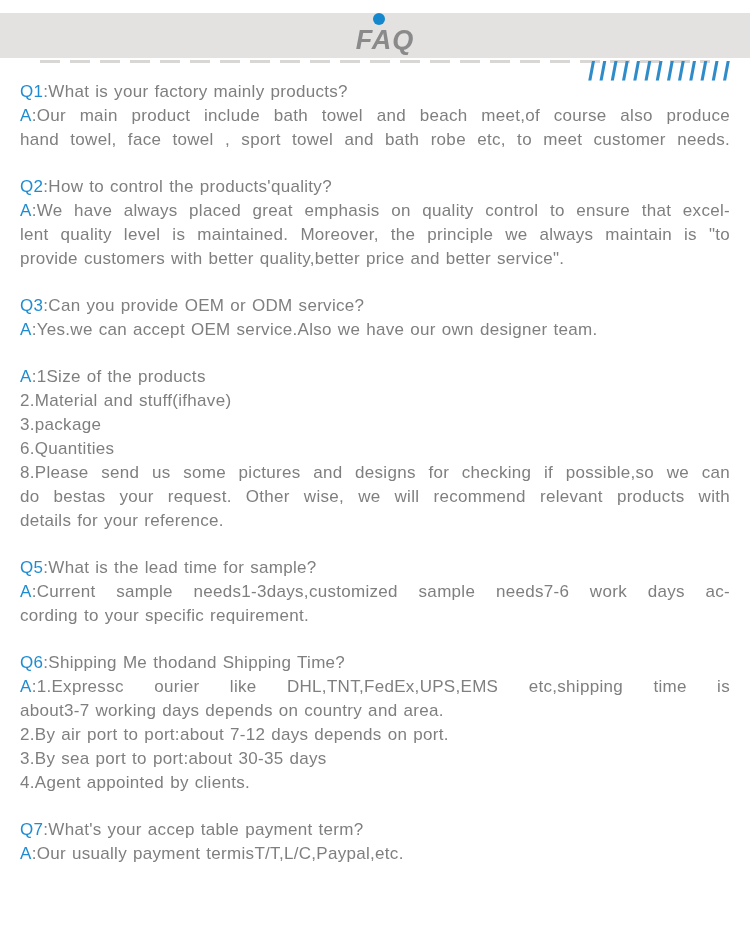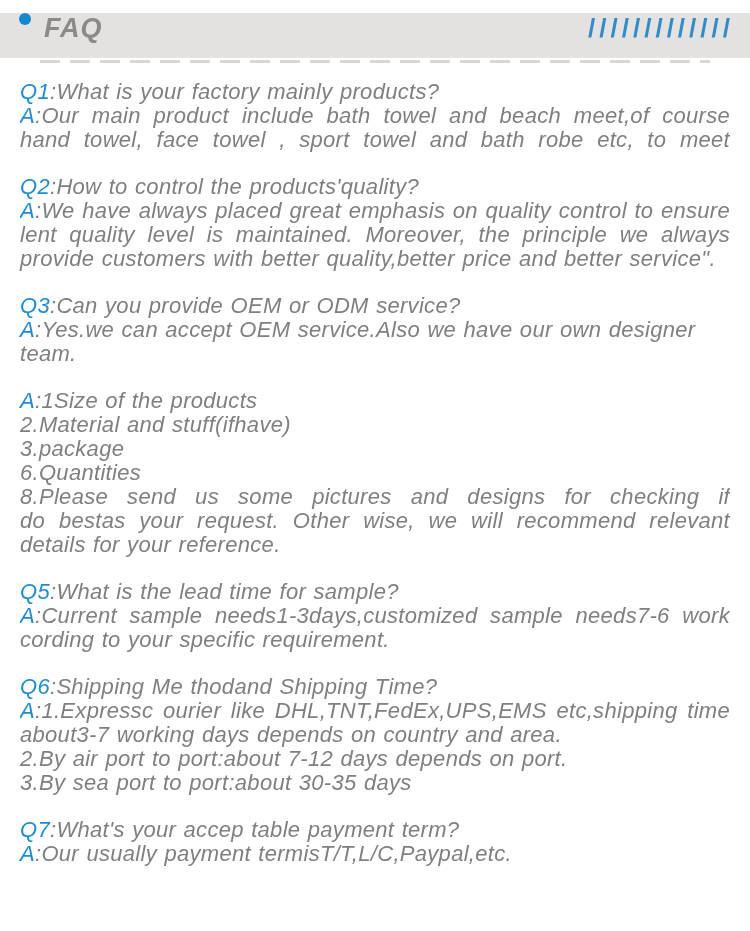--- a/index.html
+++ b/index.html
@@ -15,22 +15,24 @@
     position: relative;
   }
   .top-strip {
     height: 13px;
     background: #ffffff;
   }
   .header-bar {
     height: 45px;
     background: #e4e2e1;
     display: flex;
-    padding: 0 16px 0 19px;
+    align-items: center;
+    padding: 0 16px 0 36px;
     box-sizing: border-box;
+    flex-direction: column;
   }
   .bullet-dot {
     width: 12px;
     height: 12px;
     border-radius: 50%;
     background: #1587cd;
     margin-right: 13px;
     flex: 0 0 auto;
   }
   .header-title {
@@ -53,27 +55,26 @@
     margin: 2px 40px 0 40px;
     background: repeating-linear-gradient(90deg, #d9d7d6 0 20px, transparent 20px 30px);
   }
   .content {
     padding: 17px 20px 0 20px;
   }
   .block {
     margin-bottom: 23px;
   }
   .line {
-    font-size: 22px;
+    font-size: 17px;
     line-height: 24px;
     color: #7f7f7f;
     letter-spacing: 0.3px;
     word-spacing: 1px;
     text-align: left;
-    font-style: italic;
   }
   .line.j {
     text-align: justify;
     text-align-last: justify;
     max-height: 24px;
     overflow: hidden;
   }
   .blue {
     color: #1e8cd3;
   }
@@ -125,20 +126,21 @@
     <div class="line j"><span class="blue">A</span><span>:</span><span>Current sample needs1-3days,customized sample needs7-6 work days ac-</span></div>
     <div class="line">cording to your specific requirement.</div>
   </div>
 
   <div class="block">
     <div class="line"><span class="blue">Q6</span><span>:</span><span>Shipping Me thodand Shipping Time?</span></div>
     <div class="line j"><span class="blue">A</span><span>:</span><span>1.Expressc ourier like DHL,TNT,FedEx,UPS,EMS etc,shipping time is</span></div>
     <div class="line">about3-7 working days depends on country and area.</div>
     <div class="line">2.By air port to port:about 7-12 days depends on port.</div>
     <div class="line">3.By sea port to port:about 30-35 days</div>
+    <div class="line">4.Agent appointed by clients.</div>
   </div>
 
   <div class="block">
     <div class="line"><span class="blue">Q7</span><span>:</span><span>What's your accep table payment term?</span></div>
     <div class="line"><span class="blue">A</span><span>:</span><span>Our usually payment termisT/T,L/C,Paypal,etc.</span></div>
   </div>
 
 </div>
 
 </body></html>

